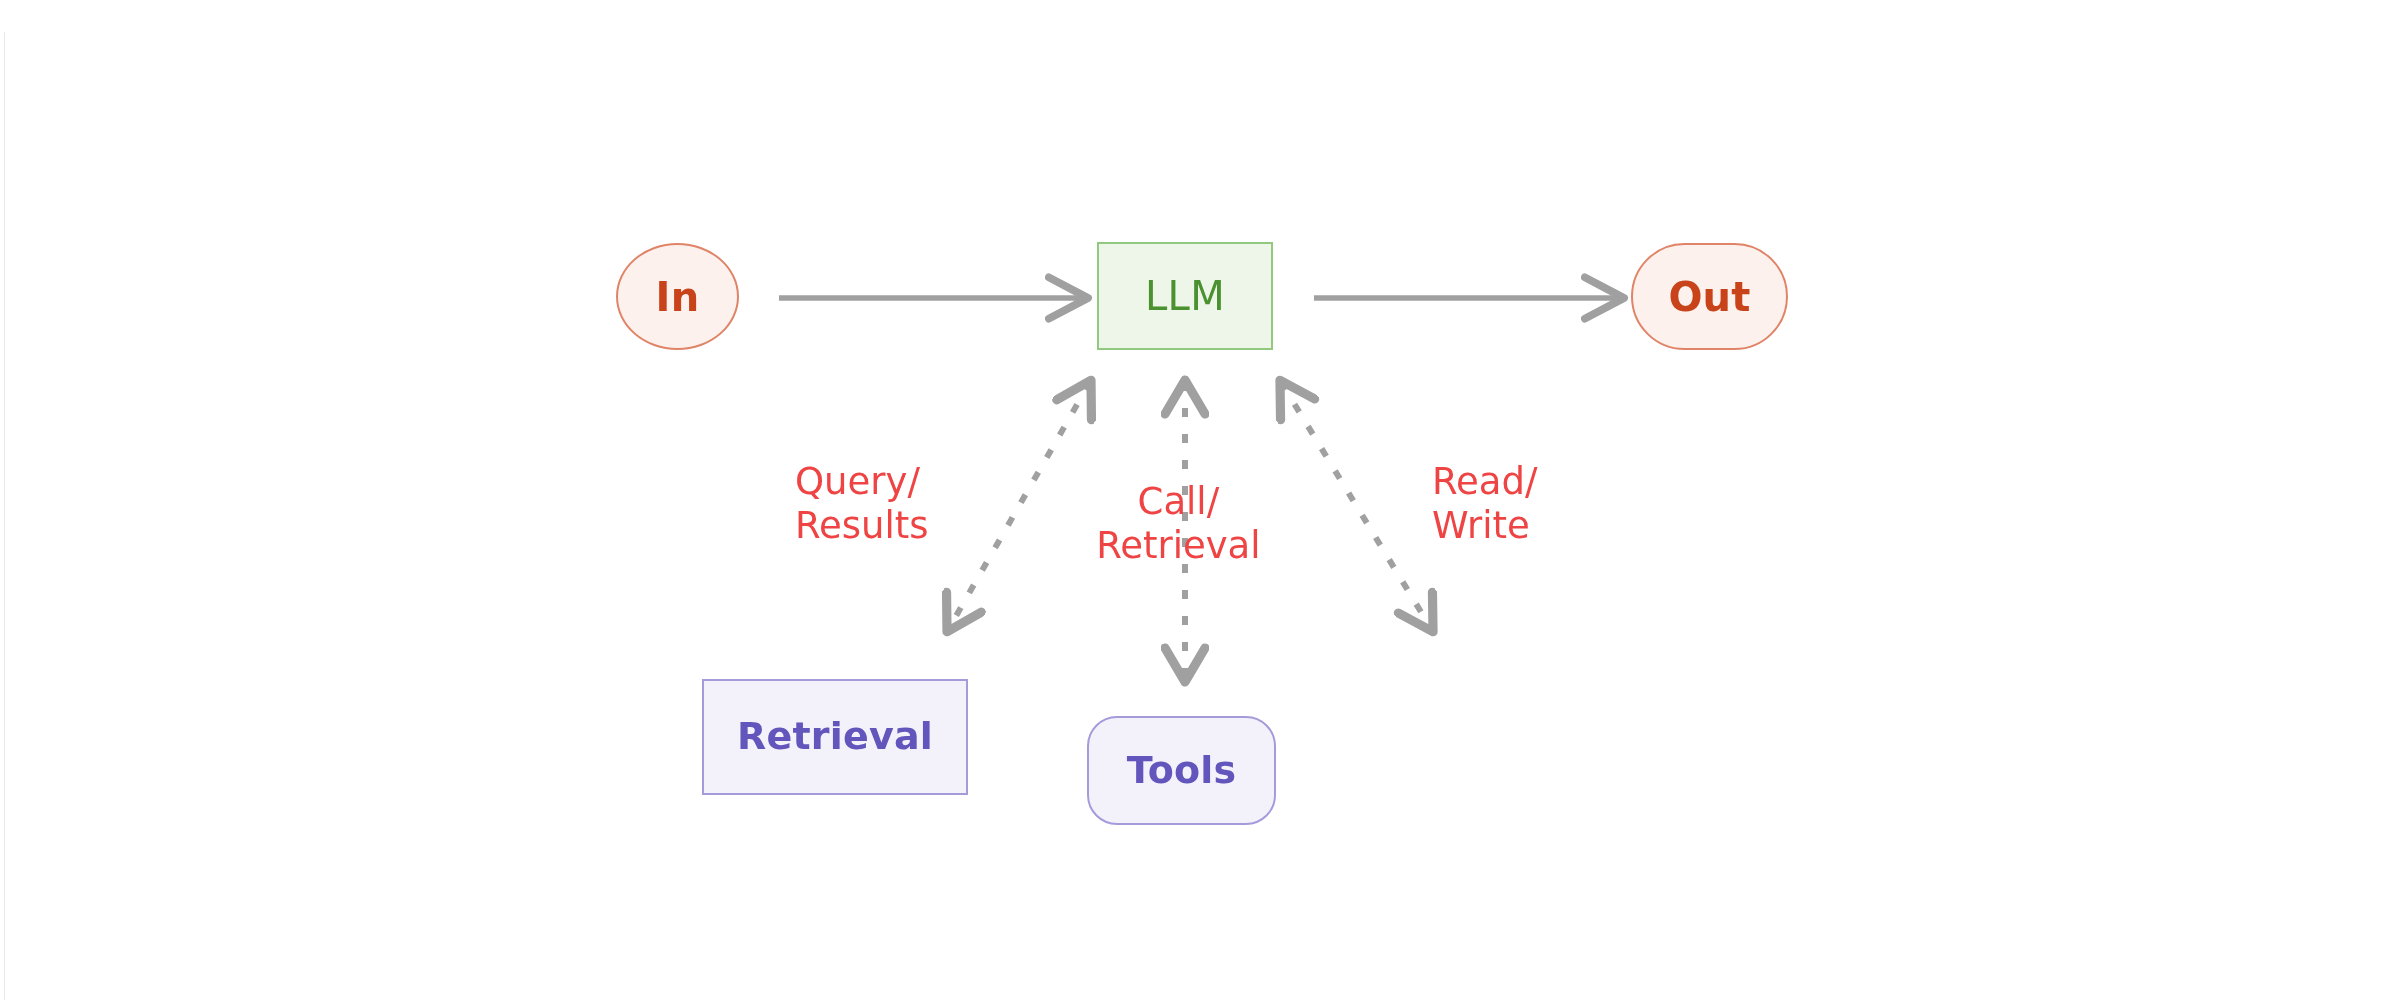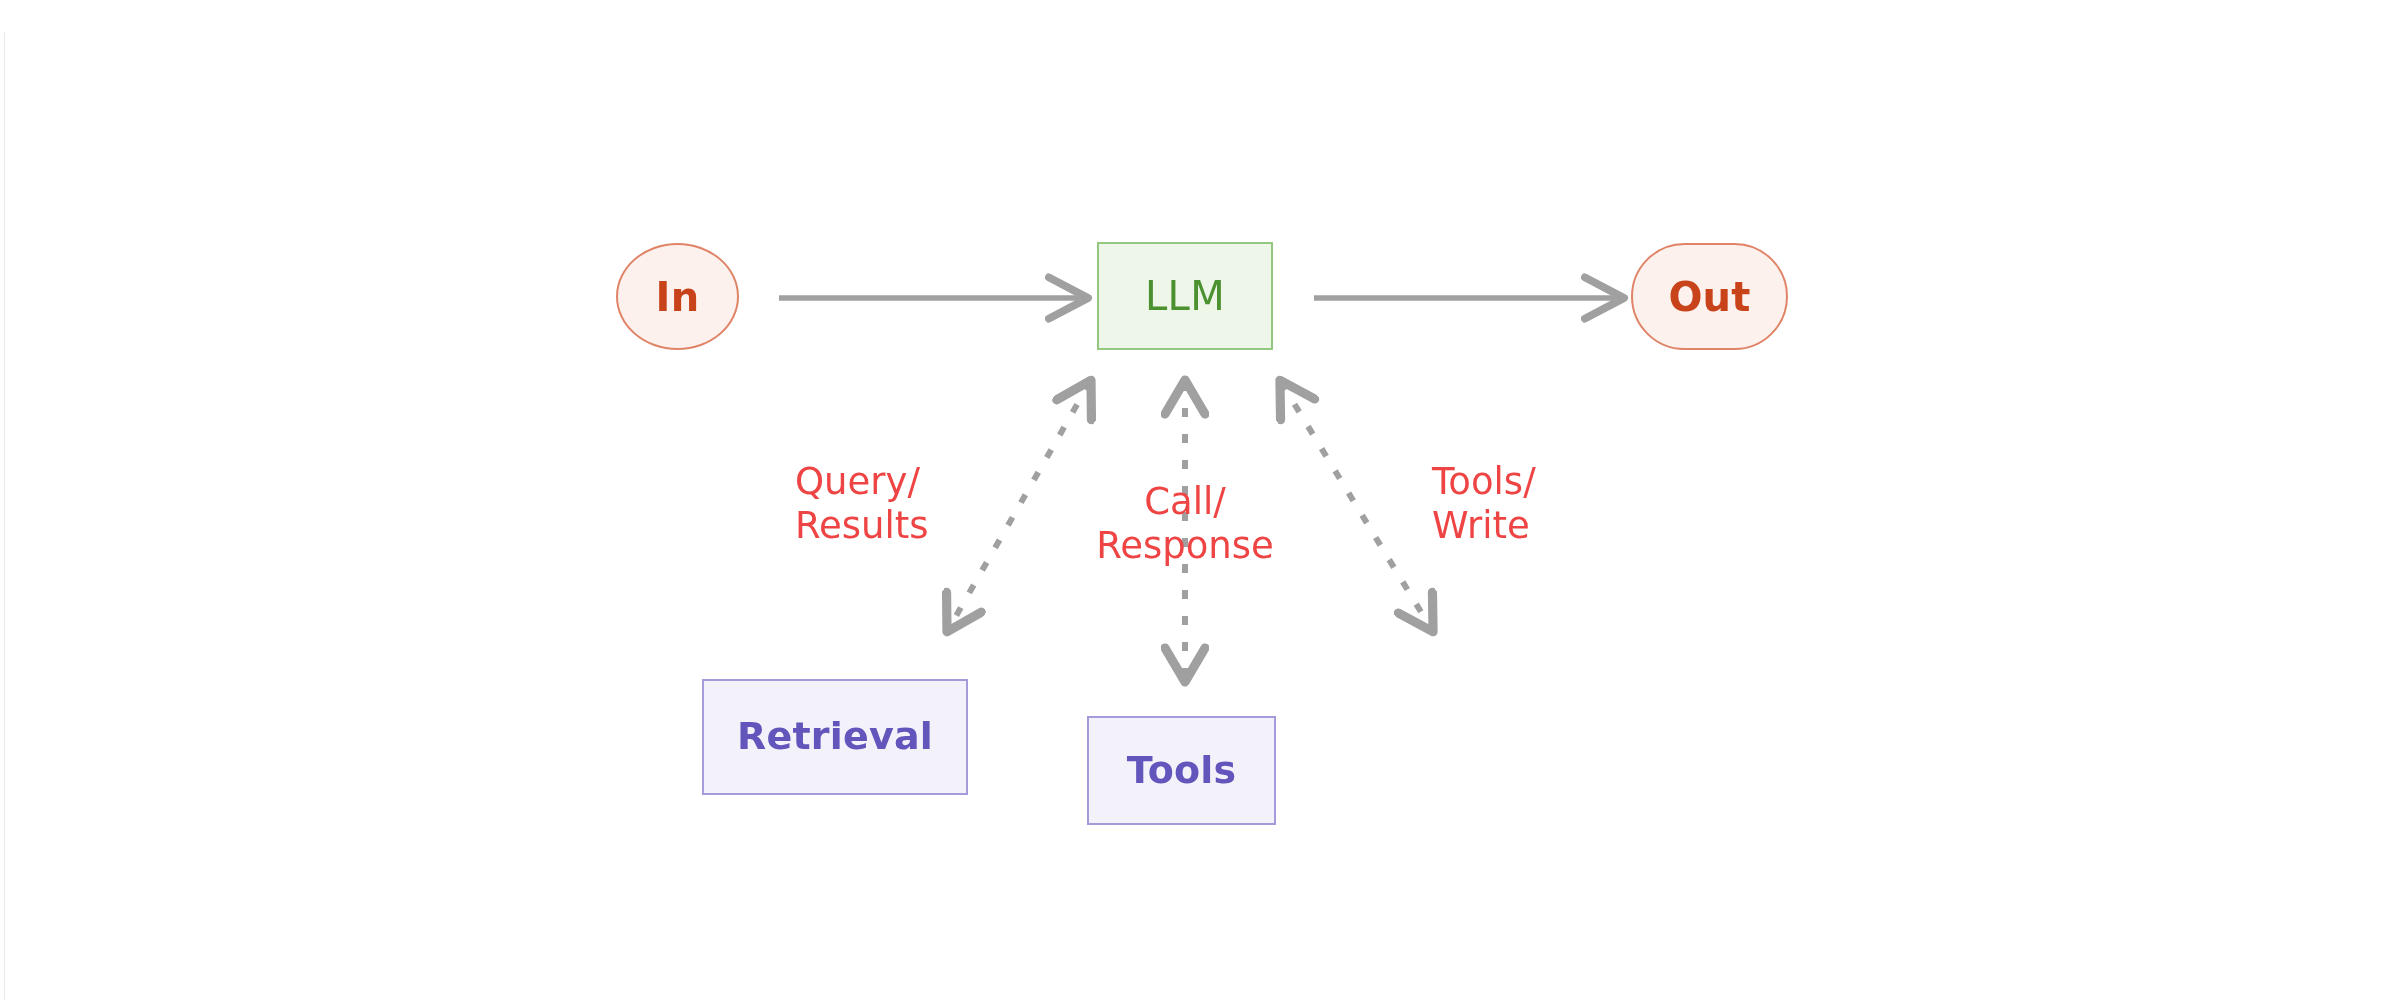--- a/index.html
+++ b/index.html
@@ -99,20 +99,21 @@
     top: 647px;
     width: 266px;
     height: 116px;
     text-align: right;
   }
   #node-tools {
     left: 1087px;
     top: 684px;
     width: 189px;
     height: 109px;
+    border-radius: 30px;
   }
   #node-memory {
     left: 1395px;
     top: 647px;
     width: 248px;
     height: 116px;
   }
 
   
   .edge-label {
@@ -194,18 +195,18 @@
 
   <div class="node node-component" id="node-tools">
     <span class="node-label">Tools</span>
   </div>
 
 
   <div class="edge-label" id="edge-label-query">Query/
 Results</div>
 
   <div class="edge-label" id="edge-label-call" style="left: 1096.15px;">Call/
-Response</div>
-
-  <div class="edge-label" id="edge-label-read">Tools/
+Retrieval</div>
+
+  <div class="edge-label" id="edge-label-read">Read/
 Write</div>
 
 </div>
 
 </body></html>

